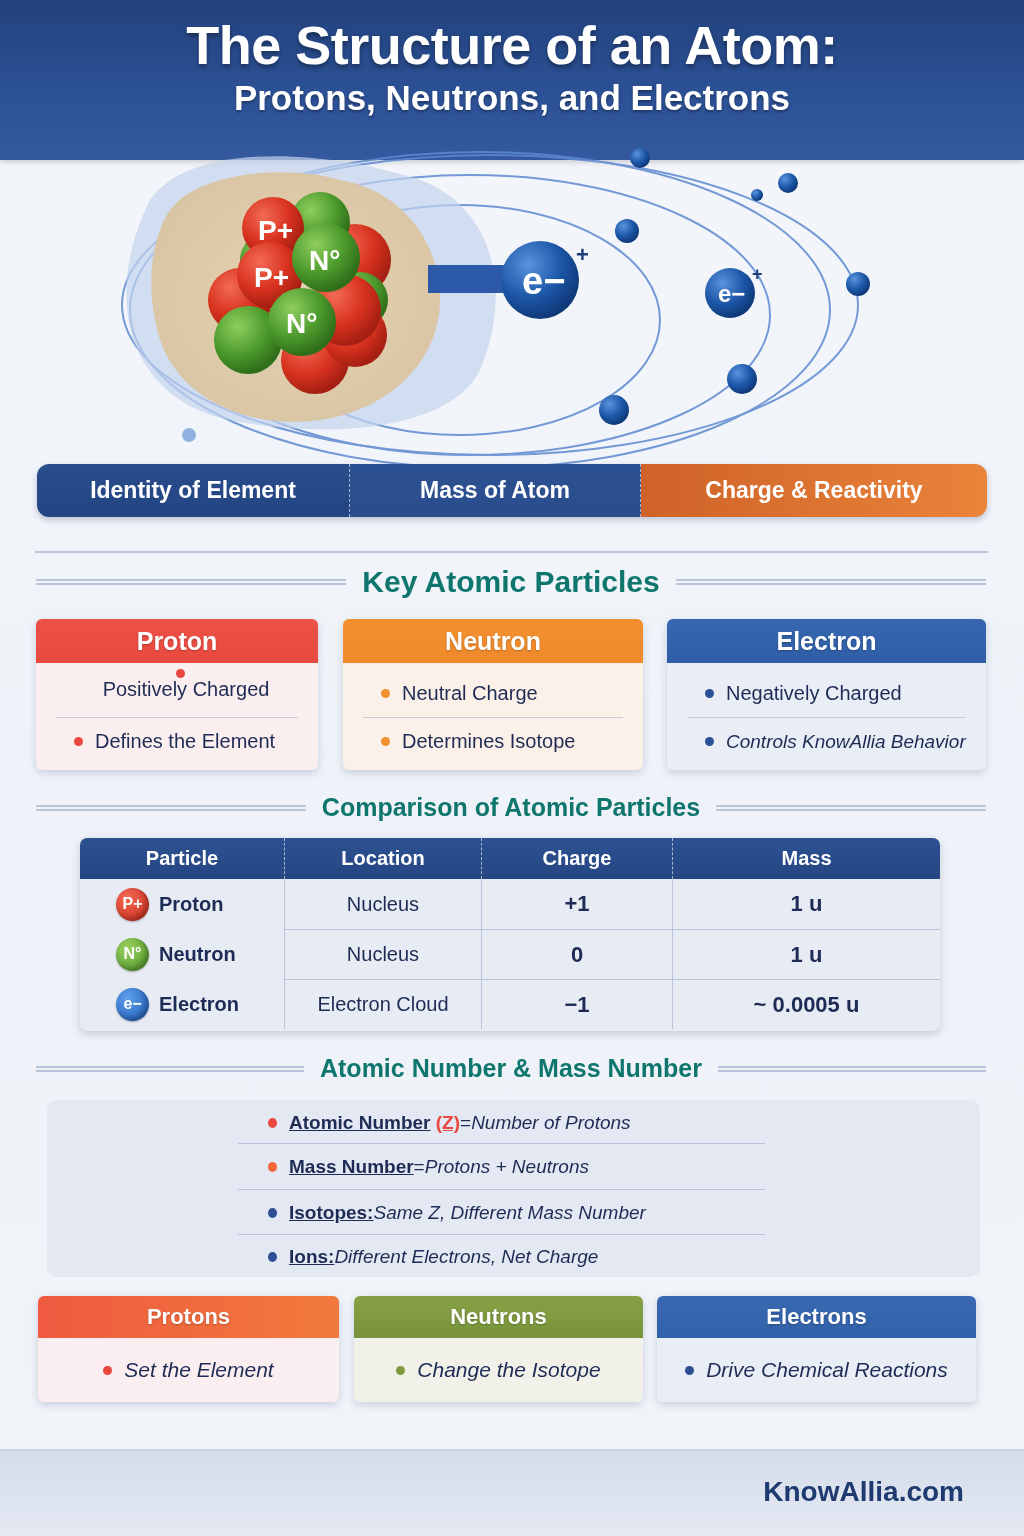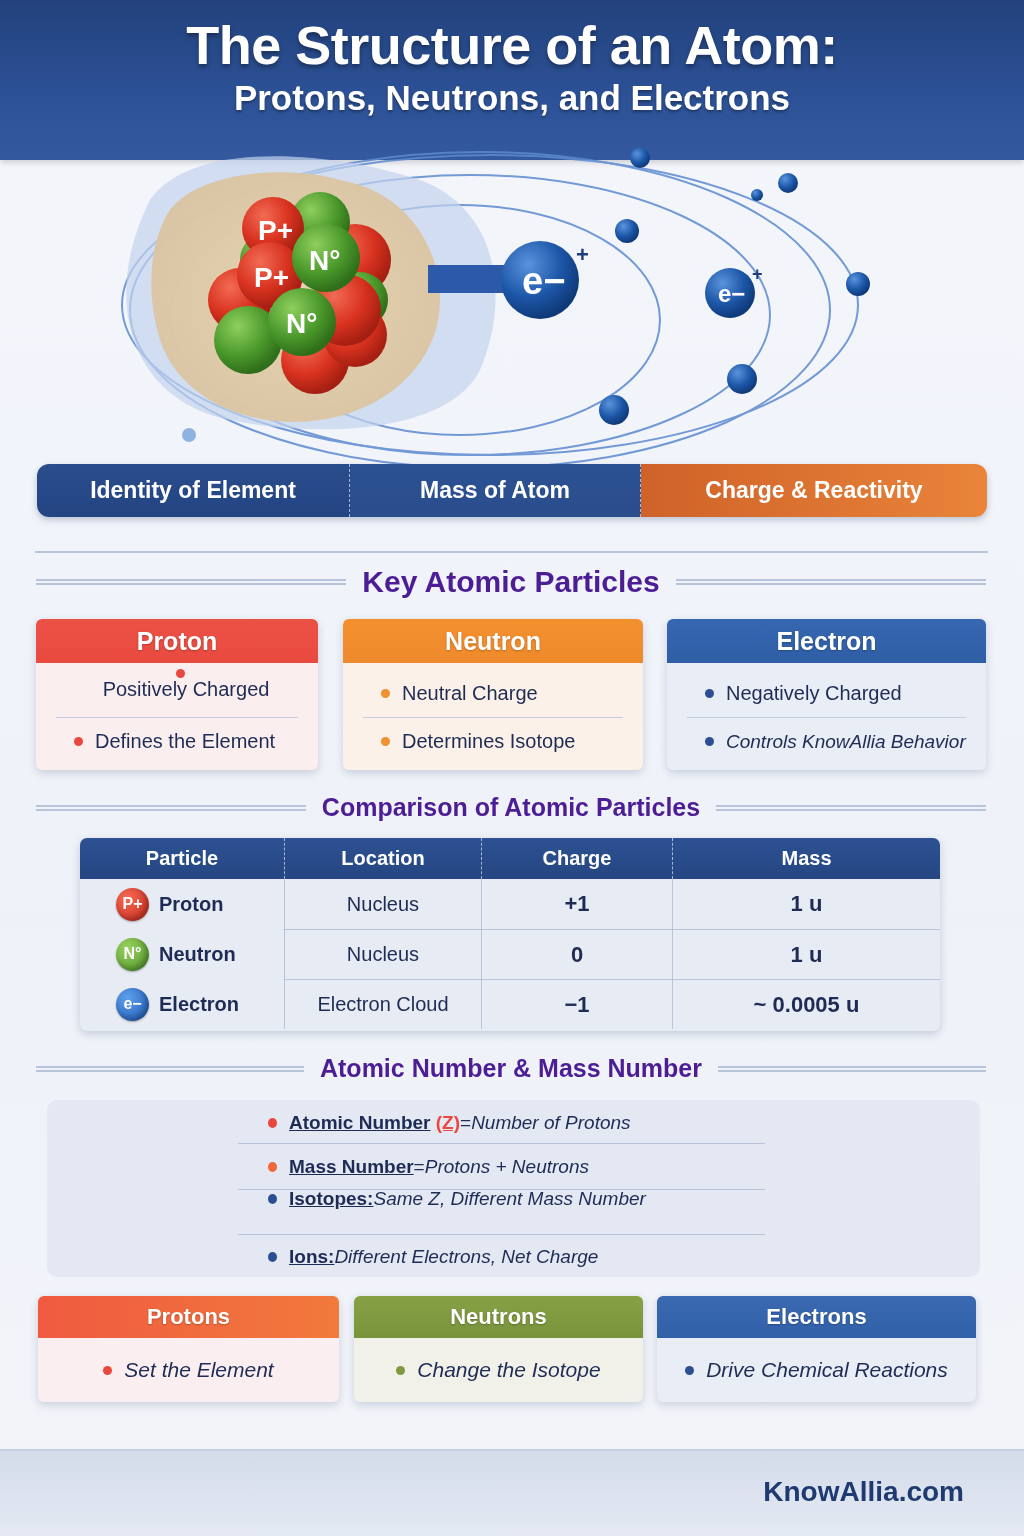--- a/index.html
+++ b/index.html
@@ -44,21 +44,21 @@
   .tab:nth-child(1) { flex: 0 0 313px; border-right: 1px dashed rgba(255,255,255,0.6); }
   .tab:nth-child(2) { flex: 0 0 291px; border-right: 1px dashed rgba(255,255,255,0.6); background: linear-gradient(180deg, #2c5192, #2a4d8c); }
   .tab.active { flex: 1; background: linear-gradient(90deg, #cf6228, #e9843a); }
 
   .hr-line { position: absolute; left: 35px; width: 953px; height: 2px; background: #b9c6dc; }
 
   .section-title {
     position: absolute; left: 36px; width: 950px; display: flex; align-items: center;
   }
   .section-title .rule { flex: 1; height: 6px; border-top: 2px solid #b7c4da; border-bottom: 2px solid #b7c4da; }
-  .section-title .label { padding: 0 16px; font-weight: 700; color: #4c1d95; white-space: nowrap; }
+  .section-title .label { padding: 0 16px; font-weight: 700; color: #0f766e; white-space: nowrap; }
 
   .card {
     position: absolute; border-radius: 6px; overflow: hidden;
     box-shadow: 0 3px 8px rgba(40,60,110,0.2);
   }
   .card .head {
     height: 44px; display: flex; align-items: center; justify-content: center;
     color: #fff; font-size: 25px; font-weight: 700;
     text-shadow: 0 1px 2px rgba(0,0,0,0.25);
   }
@@ -304,21 +304,21 @@
     <span class="b">Atomic Number</span>&nbsp;<span class="b" style="color:#e9473f">(Z)</span><span> = </span><span class="italic">Number of Protons</span>
   </div>
   <div class="fact-sep" style="top:43px;"></div>
   <div class="fact" style="top:44px;">
     <span class="dot" style="background:#f0673a"></span>
     <span class="b">Mass Number</span>
       <span> = </span>
       <span class="italic">Protons + Neutrons</span>
   </div>
   <div class="fact-sep" style="top:89px;"></div>
-  <div class="fact" style="top:76px;">
+  <div class="fact" style="top:90px;">
     <span class="dot" style="background:#2c4f94"></span>
     <span class="b">Isotopes:</span>
       <span> </span>
       <span class="italic">Same Z, Different Mass Number</span>
   </div>
   <div class="fact-sep" style="top:134px;"></div>
   <div class="fact" style="top:134px;">
     <span class="dot" style="background:#2c4f94"></span>
     <span class="b">Ions:</span>
       <span> </span>

